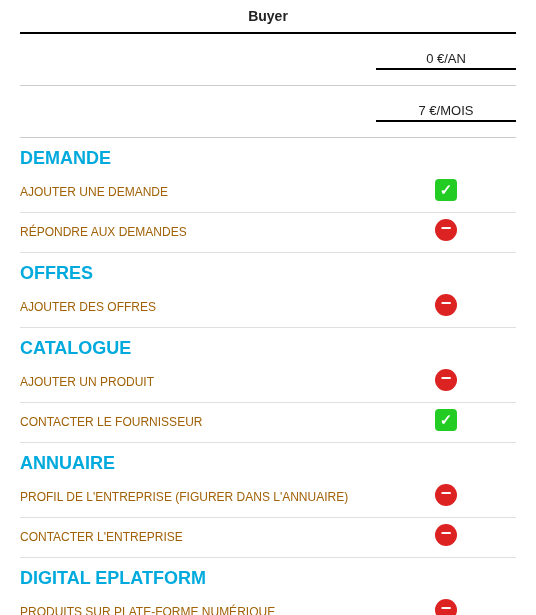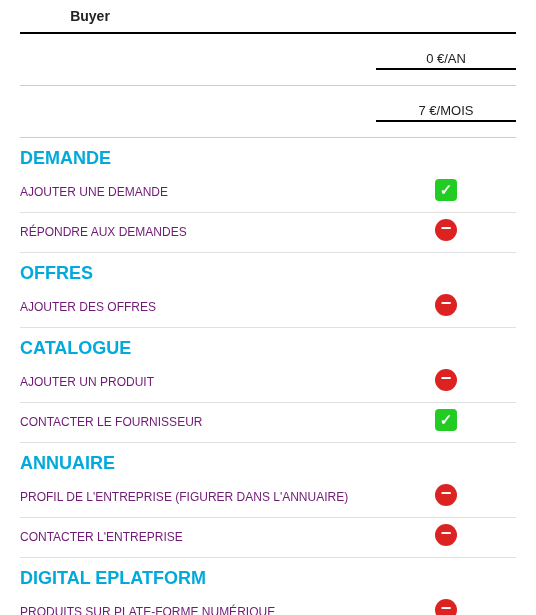--- a/index.html
+++ b/index.html
@@ -11,21 +11,21 @@
       width: 536px;
       min-height: 615px;
     }
 
     .container {
       padding: 0 20px;
     }
 
     .header-row {
       display: flex;
-      justify-content: flex-start;
+      justify-content: center;
       border-bottom: 2px solid #000;
       padding-bottom: 4px;
       margin-bottom: 0;
     }
 
     .col-header {
       width: 140px;
       text-align: center;
       font-weight: bold;
       font-size: 14px;
@@ -63,21 +63,21 @@
       align-items: center;
       border-bottom: 1px solid #e0e0e0;
       padding: 6px 0;
       min-height: 36px;
     }
 
     .feature-label {
       flex: 1;
       font-size: 12px;
       text-transform: uppercase;
-      color: #701a75;
+      color: #a16207;
       line-height: 1.4;
       padding-right: 10px;
     }
 
     .feature-icon {
       width: 140px;
       text-align: center;
       font-size: 20px;
       flex-shrink: 0;
     }

